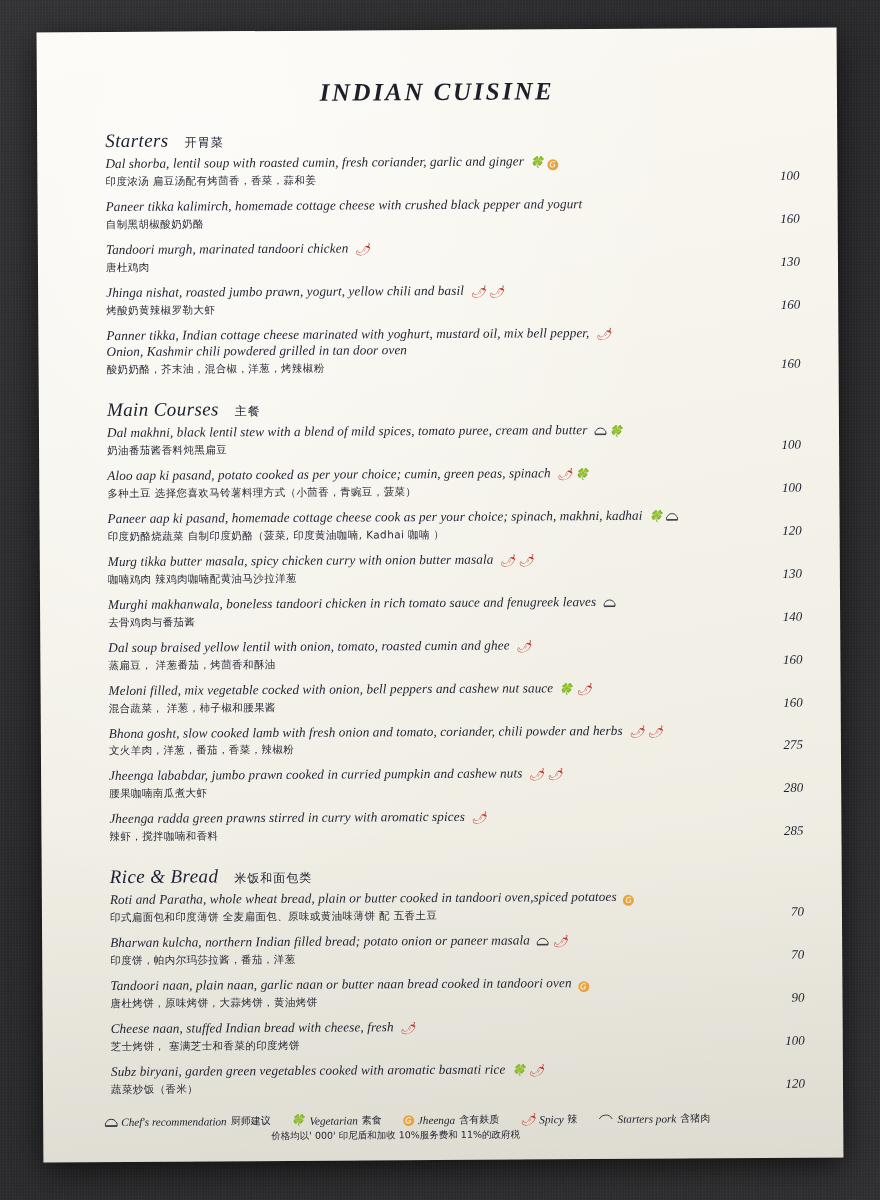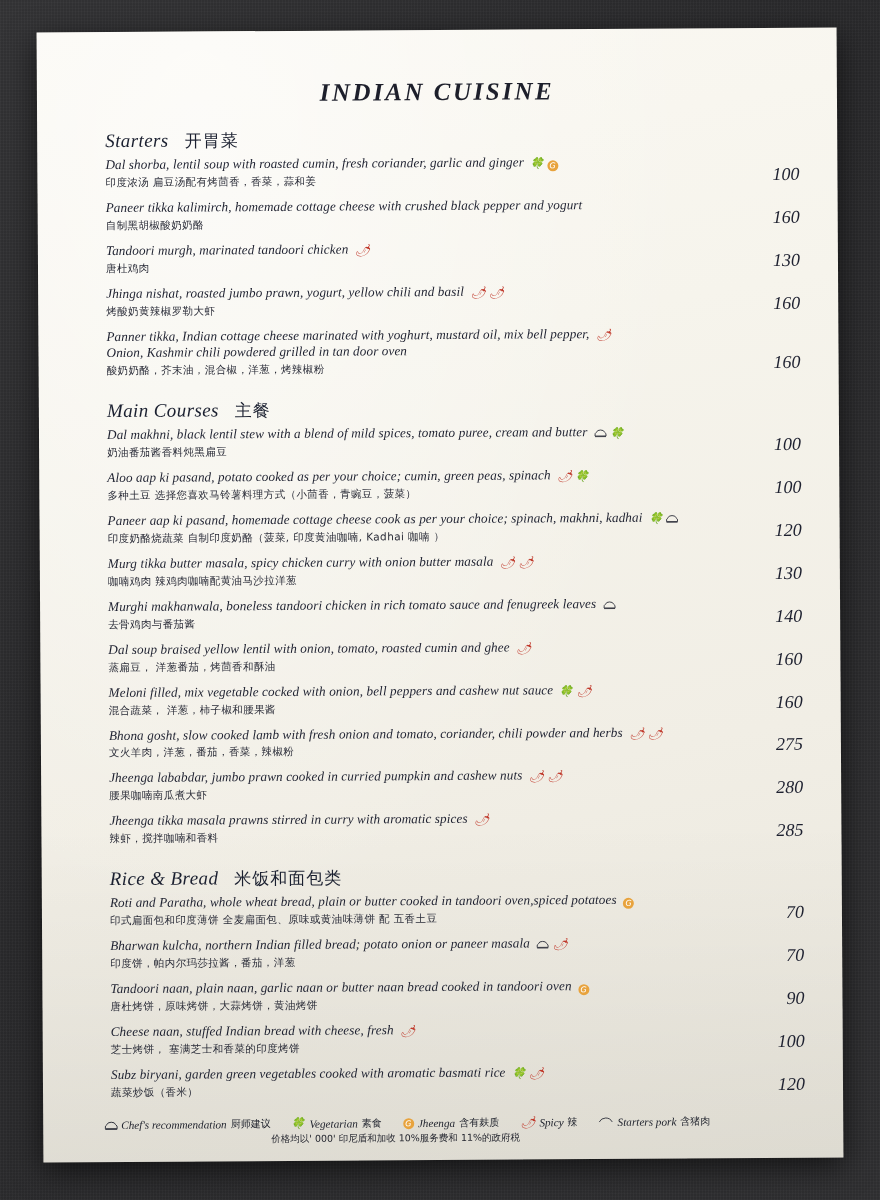--- a/index.html
+++ b/index.html
@@ -72,21 +72,21 @@
     margin-bottom: 4px;
   }
   .section-head .en {
     font-style: italic;
     font-weight: normal;
     font-size: 19px;
     color: #1b2030;
     letter-spacing: 0.4px;
   }
   .section-head .zh {
-    font-size: 17px;
+    font-size: 12px;
     color: #1b2030;
     font-family: "DejaVu Sans", sans-serif;
     letter-spacing: 1px;
   }
   .item {
     display: flex;
     align-items: flex-start;
     margin-bottom: 10px;
   }
   .item-main {
@@ -109,21 +109,21 @@
     font-size: 10.5px;
     color: #2a2c38;
     margin-top: 2px;
     letter-spacing: 0.4px;
   }
   .price {
     flex: 0 0 46px;
     text-align: right;
     font-family: "Liberation Serif", serif;
     font-style: italic;
-    font-size: 18px;
+    font-size: 13px;
     color: #1e2130;
     align-self: flex-end;
     padding-bottom: 1px;
   }
   
   .ic {
     display: inline-block;
     vertical-align: -1px;
     margin-left: 3px;
     line-height: 1;
@@ -397,21 +397,21 @@
           <span class="ic ic-spicy">🌶</span><span class="ic ic-spicy">🌶</span>
         </div>
         <div class="item-zh">腰果咖喃南瓜煮大虾</div>
       </div>
       <div class="price">280</div>
     </div>
 
     <div class="item">
       <div class="item-main">
         <div class="item-en">
-          <span class="nm">Jheenga tikka masala</span>
+          <span class="nm">Jheenga radda green</span>
           <span>prawns stirred in curry with aromatic spices</span>
           <span class="ic ic-spicy">🌶</span>
         </div>
         <div class="item-zh">辣虾，搅拌咖喃和香料</div>
       </div>
       <div class="price">285</div>
     </div>
   </div>
 
   <div class="section">

